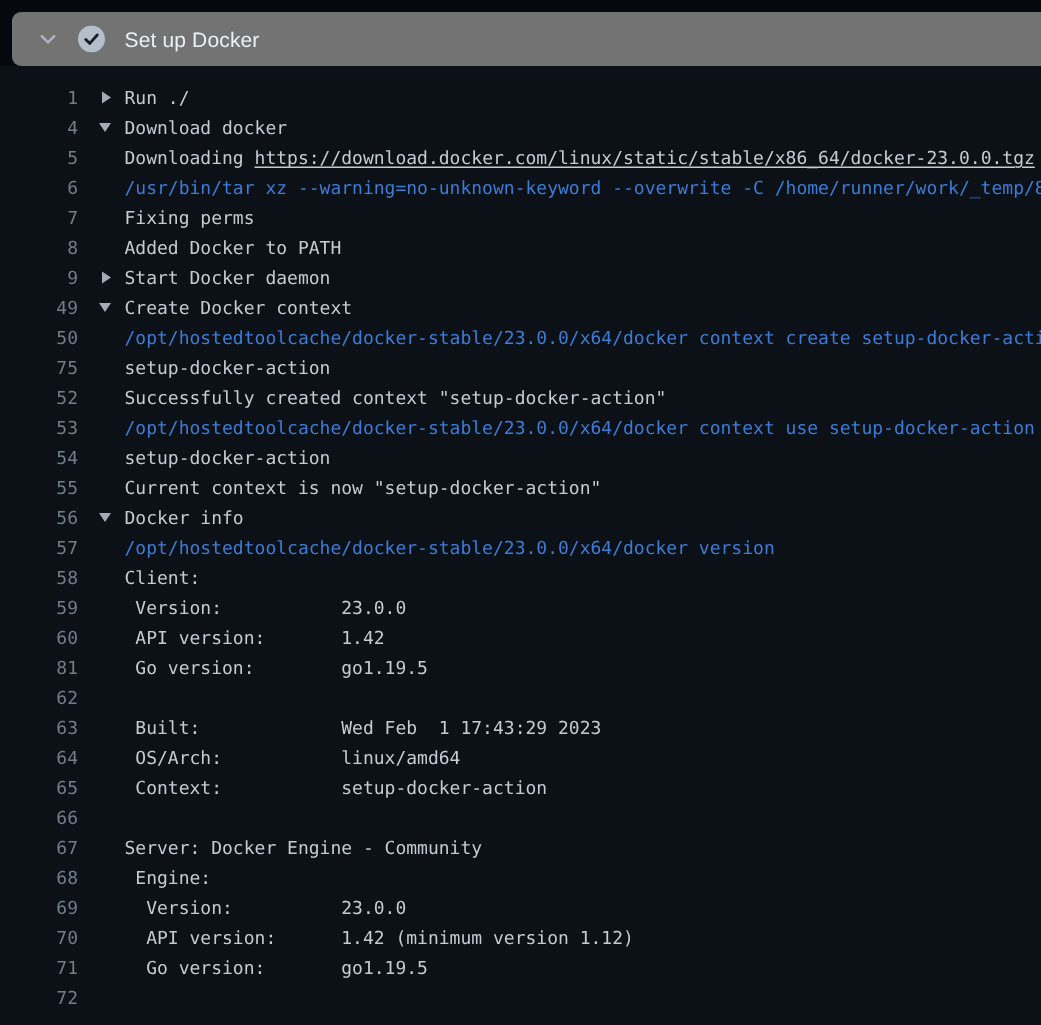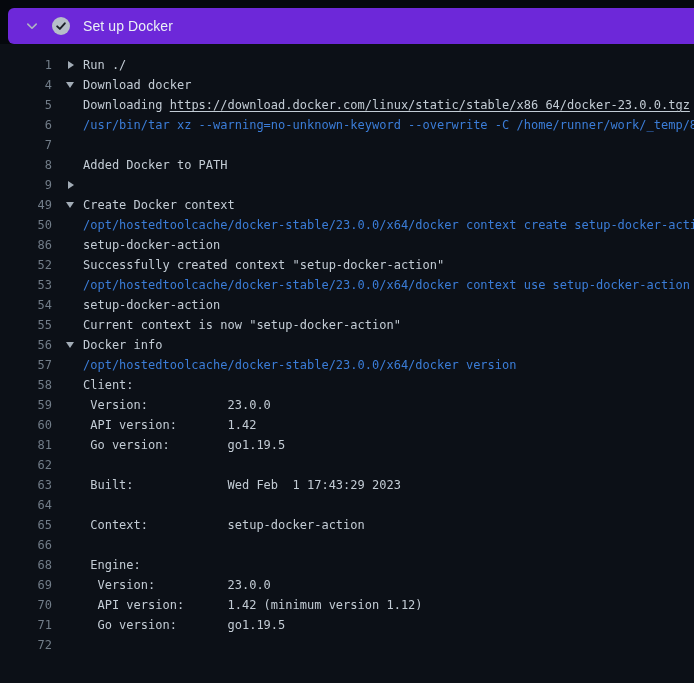--- a/index.html
+++ b/index.html
@@ -8,21 +8,21 @@
     width: 694px; height: 683px;
     background: #05080d;
     overflow: hidden;
     position: relative;
     font-family: "Liberation Sans", sans-serif;
   }
   .step-header {
     position: absolute;
     left: 8px; top: 8px; right: 0;
     height: 36px;
-    background: #6d28d9;
+    background: #737373;
     border-radius: 6px 0 0 6px;
     display: flex;
     align-items: center;
     padding-left: 17px;
     cursor: pointer;
   }
   .chev { flex: none; display: flex; align-items: center; }
   .status { flex: none; margin-left: 13px; display: flex; align-items: center; }
   .step-title {
     margin-left: 13px;
@@ -108,40 +108,41 @@
   </span>
   <span class="step-title">Set up Docker</span>
 </div>
 
 <div class="log">
   <div id="log-lines">
       <div class="row group"><span class="num">1</span><span class="slot"><span class="tri collapsed"></span></span><span class="text">Run ./</span></div>
       <div class="row group"><span class="num">4</span><span class="slot"><span class="tri expanded"></span></span><span class="text">Download docker</span></div>
       <div class="row"><span class="num">5</span><span class="slot"></span><span class="text"><span>Downloading </span><span class="link">https://download.docker.com/linux/static/stable/x86_64/docker-23.0.0.tgz</span></span></div>
       <div class="row"><span class="num">6</span><span class="slot"></span><span class="text command">/usr/bin/tar xz --warning=no-unknown-keyword --overwrite -C /home/runner/work/_temp/8c91</span></div>
-      <div class="row"><span class="num">7</span><span class="slot"></span></div>
+      <div class="row"><span class="num">7</span><span class="slot"></span><span class="text">Fixing perms</span></div>
       <div class="row"><span class="num">8</span><span class="slot"></span><span class="text">Added Docker to PATH</span></div>
-      <div class="row group"><span class="num">9</span><span class="slot"><span class="tri collapsed"></span></span></div>
+      <div class="row group"><span class="num">9</span><span class="slot"><span class="tri collapsed"></span></span><span class="text">Start Docker daemon</span></div>
       <div class="row group"><span class="num">49</span><span class="slot"><span class="tri expanded"></span></span><span class="text">Create Docker context</span></div>
       <div class="row"><span class="num">50</span><span class="slot"></span><span class="text command">/opt/hostedtoolcache/docker-stable/23.0.0/x64/docker context create setup-docker-action</span></div>
-      <div class="row"><span class="num">86</span><span class="slot"></span><span class="text">setup-docker-action</span></div>
+      <div class="row"><span class="num">75</span><span class="slot"></span><span class="text">setup-docker-action</span></div>
       <div class="row"><span class="num">52</span><span class="slot"></span><span class="text">Successfully created context "setup-docker-action"</span></div>
       <div class="row"><span class="num">53</span><span class="slot"></span><span class="text command">/opt/hostedtoolcache/docker-stable/23.0.0/x64/docker context use setup-docker-action</span></div>
       <div class="row"><span class="num">54</span><span class="slot"></span><span class="text">setup-docker-action</span></div>
       <div class="row"><span class="num">55</span><span class="slot"></span><span class="text">Current context is now "setup-docker-action"</span></div>
       <div class="row group"><span class="num">56</span><span class="slot"><span class="tri expanded"></span></span><span class="text">Docker info</span></div>
       <div class="row"><span class="num">57</span><span class="slot"></span><span class="text command">/opt/hostedtoolcache/docker-stable/23.0.0/x64/docker version</span></div>
       <div class="row"><span class="num">58</span><span class="slot"></span><span class="text">Client:</span></div>
       <div class="row"><span class="num">59</span><span class="slot"></span><span class="text"> Version:           23.0.0</span></div>
       <div class="row"><span class="num">60</span><span class="slot"></span><span class="text"> API version:       1.42</span></div>
       <div class="row"><span class="num">81</span><span class="slot"></span><span class="text"> Go version:        go1.19.5</span></div>
       <div class="row"><span class="num">62</span><span class="slot"></span></div>
       <div class="row"><span class="num">63</span><span class="slot"></span><span class="text"> Built:             Wed Feb  1 17:43:29 2023</span></div>
-      <div class="row"><span class="num">64</span><span class="slot"></span></div>
+      <div class="row"><span class="num">64</span><span class="slot"></span><span class="text"> OS/Arch:           linux/amd64</span></div>
       <div class="row"><span class="num">65</span><span class="slot"></span><span class="text"> Context:           setup-docker-action</span></div>
       <div class="row"><span class="num">66</span><span class="slot"></span><span class="text"></span></div>
+      <div class="row"><span class="num">67</span><span class="slot"></span><span class="text">Server: Docker Engine - Community</span></div>
       <div class="row"><span class="num">68</span><span class="slot"></span><span class="text"> Engine:</span></div>
       <div class="row"><span class="num">69</span><span class="slot"></span><span class="text">  Version:          23.0.0</span></div>
       <div class="row"><span class="num">70</span><span class="slot"></span><span class="text">  API version:      1.42 (minimum version 1.12)</span></div>
       <div class="row"><span class="num">71</span><span class="slot"></span><span class="text">  Go version:       go1.19.5</span></div>
       <div class="row"><span class="num">72</span><span class="slot"></span></div>
     </div>
 </div>
 
 </body></html>

